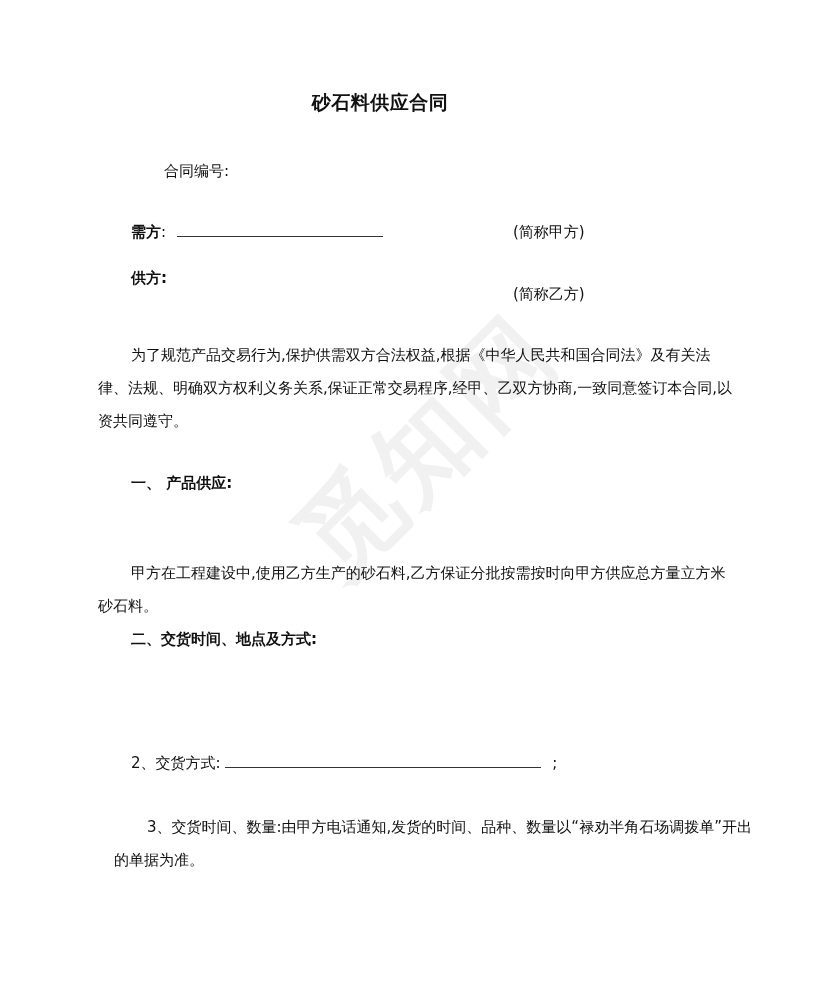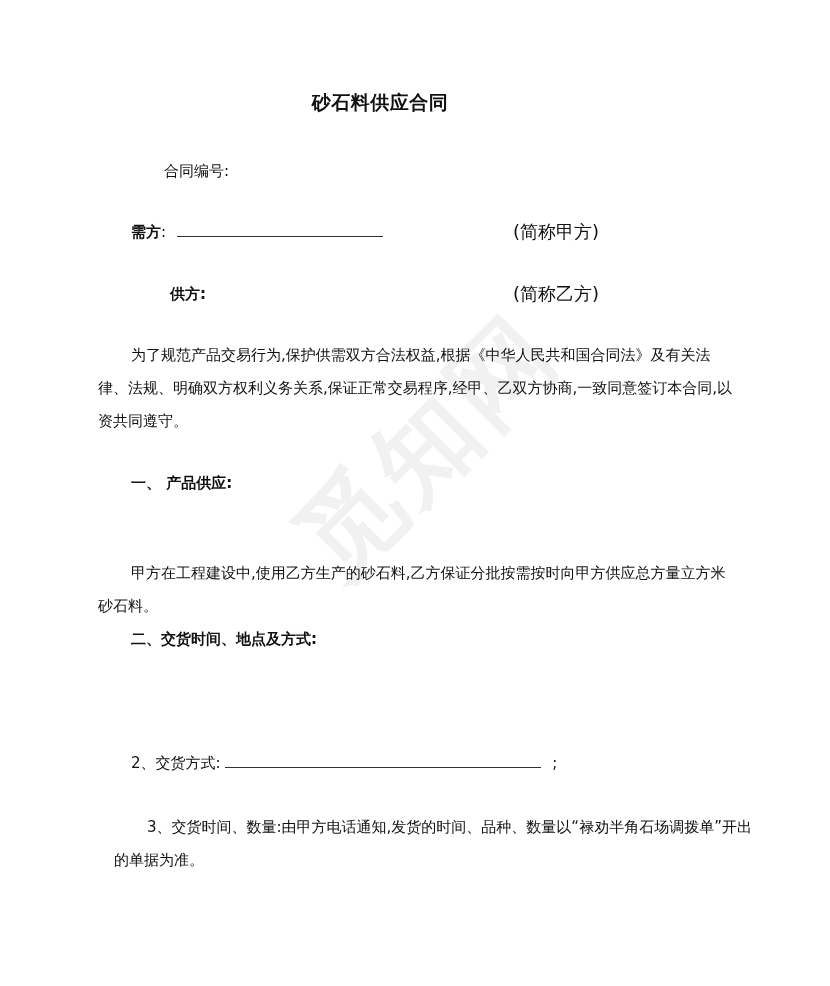--- a/index.html
+++ b/index.html
@@ -5,21 +5,21 @@
   html, body { margin:0; padding:0; background:#ffffff; }
   body { width:830px; height:986px; position:relative; overflow:hidden;
          font-family:"DejaVu Sans","Liberation Sans",sans-serif; color:#111; }
   .page { position:absolute; left:0; top:0; width:830px; height:986px; }
   .title { position:absolute; left:0; width:760px; top:90px; text-align:center;
            font-size:19px; font-weight:bold; letter-spacing:0.5px; }
   .line { position:absolute; left:131px; font-size:15px; line-height:22px; white-space:nowrap; }
   .para { position:absolute; left:98px; width:642px; font-size:15px; line-height:33px; text-indent:33px; }
   .bold { font-weight:bold; }
   .uline { display:inline-block; border-bottom:1px solid #333; vertical-align:baseline; height:14px; }
-  .abbr { position:absolute; left:513px; font-size:18px; line-height:22px; }
+  .abbr { position:absolute; left:513px; font-size:15px; line-height:22px; }
   .watermark { position:absolute; left:270px; top:380px; font-size:100px; font-weight:bold;
                color:rgba(0,0,0,0.055); transform:rotate(-45deg); white-space:nowrap;
                letter-spacing:6px; pointer-events:none; }
 </style>
 </head>
 <body>
 
 <div class="page">
 
   <div class="watermark">觅知网</div>
@@ -27,21 +27,21 @@
   <div class="title">砂石料供应合同</div>
 
   <div class="line" style="top:160px;margin-left:33px;">合同编号:</div>
 
   <div class="line" style="top:221px;">
     <span class="bold">需方</span><span>:</span>
     <span class="uline" style="width:206px;margin-left:6px;"></span>
   </div>
   <div class="abbr" style="top:221px;">(简称甲方)</div>
 
-  <div class="line bold" style="top:283px;margin-left:39px;">供方:</div>
+  <div class="line bold" style="top:267px;">供方:</div>
   <div class="abbr" style="top:283px;">(简称乙方)</div>
 
   <div class="para" style="top:339px;">为了规范产品交易行为,保护供需双方合法权益,根据《中华人民共和国合同法》及有关法律、法规、明确双方权利义务关系,保证正常交易程序,经甲、乙双方协商,一致同意签订本合同,以资共同遵守。</div>
 
   <div class="line bold" style="top:472px;">一、  产品供应:</div>
 
   <div class="para" style="top:557px;">甲方在工程建设中,使用乙方生产的砂石料,乙方保证分批按需按时向甲方供应总方量立方米砂石料。</div>
 
   <div class="line bold" style="top:628px;">二、交货时间、地点及方式:</div>
 

